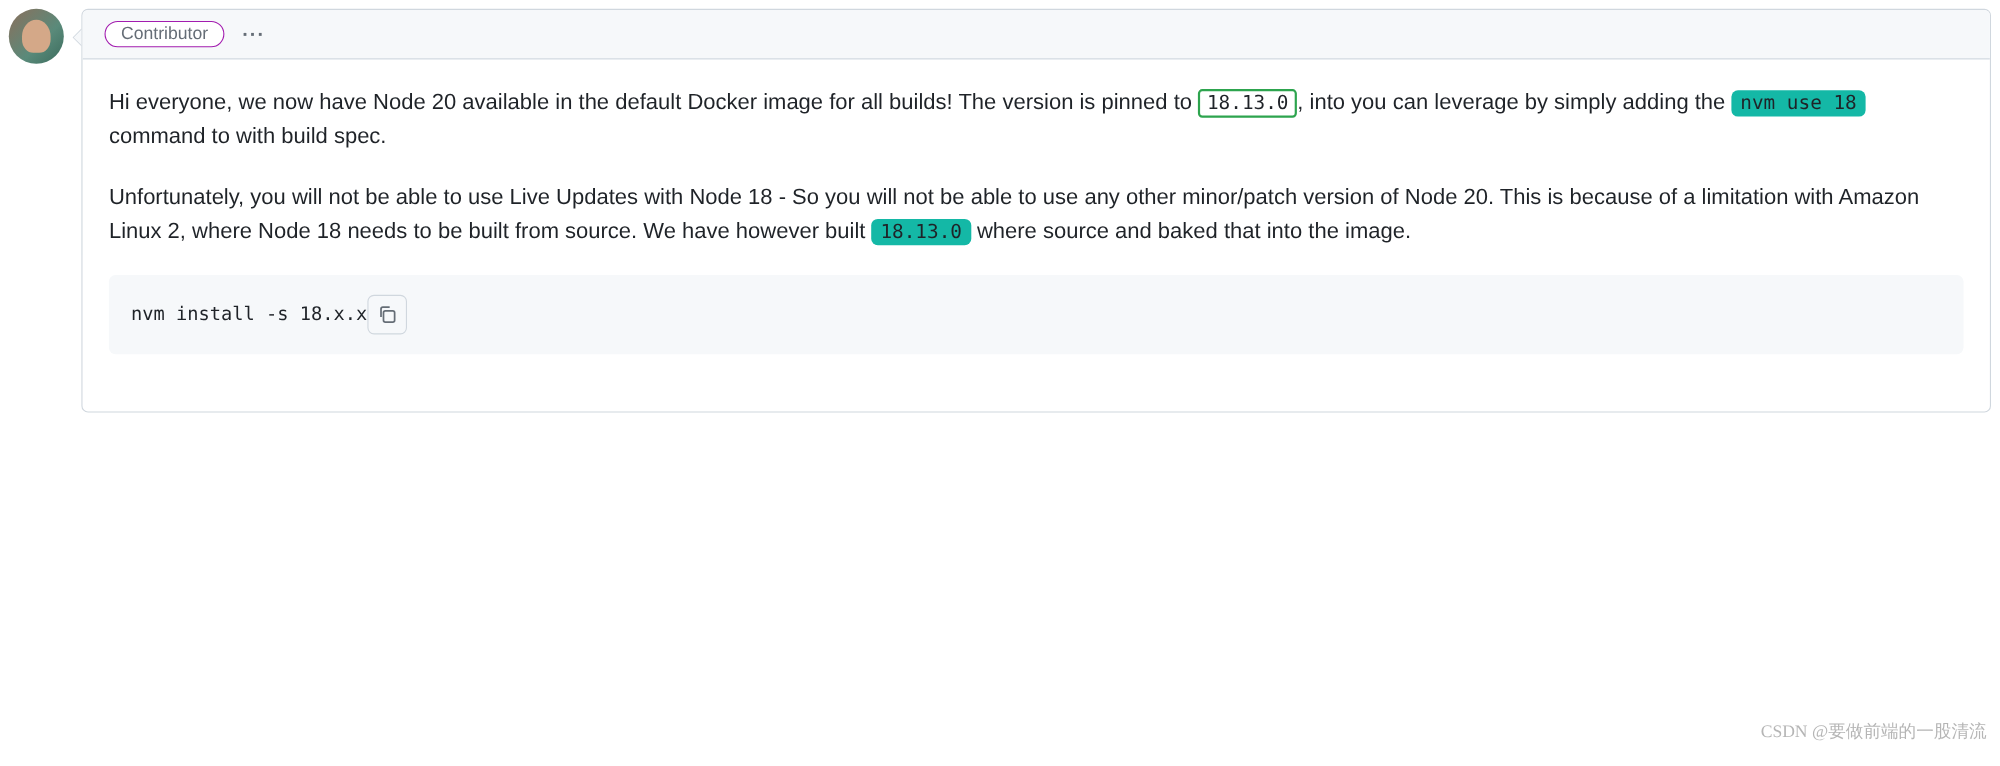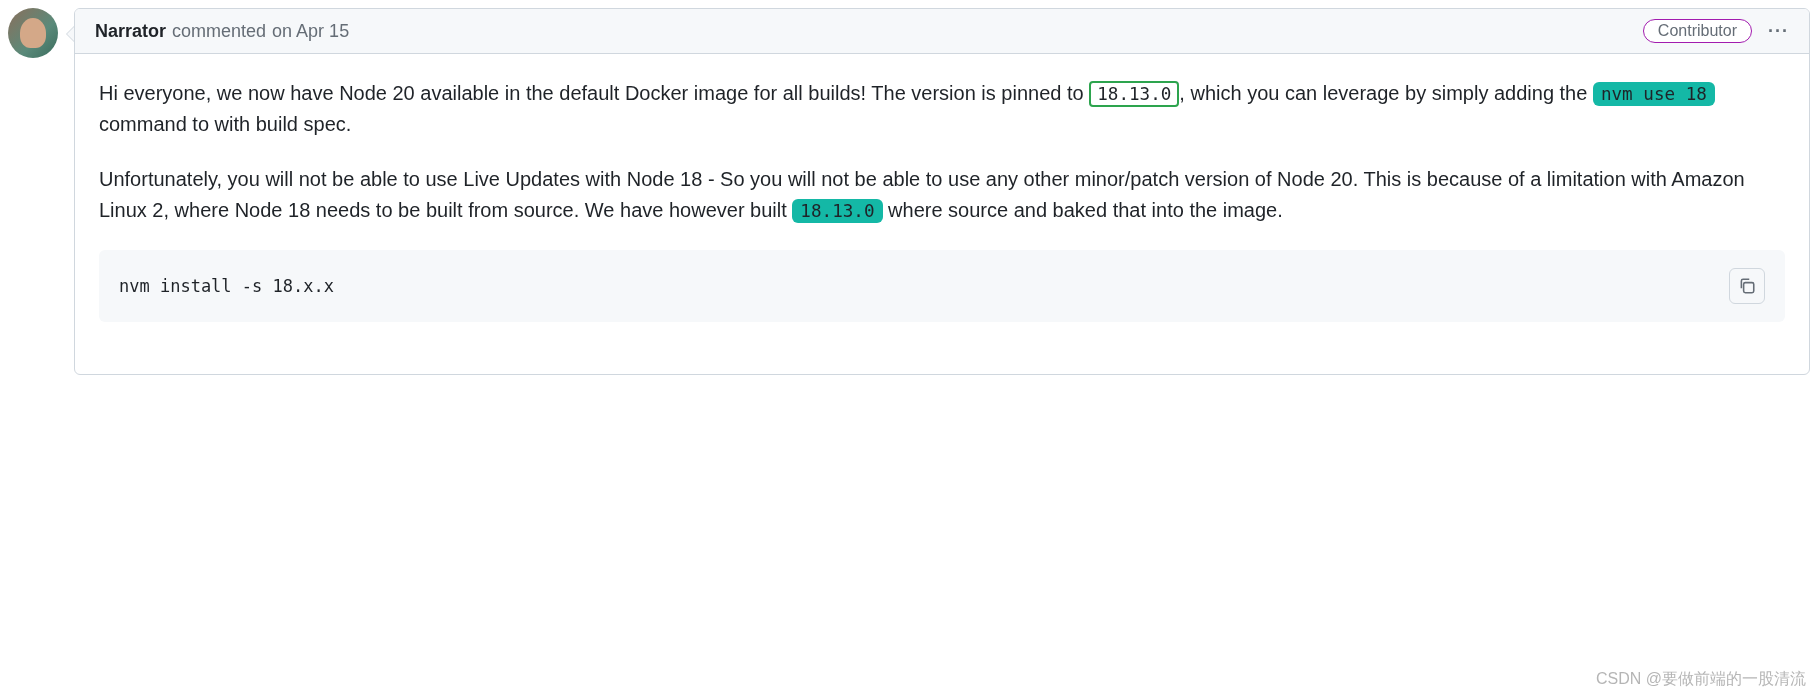--- a/index.html
+++ b/index.html
@@ -137,73 +137,67 @@
     }
     .code-block {
       background: #f6f8fa;
       border-radius: 6px;
       padding: 18px 20px;
       font-family: ui-monospace, SFMono-Regular, "SF Mono", Menlo, Consolas, monospace;
       font-size: 17px;
       margin-bottom: 24px;
       position: relative;
       display: flex;
-      justify-content: space-between;
       align-items: center;
     }
     .copy-btn {
       border: 1px solid #d0d7de;
       border-radius: 6px;
       width: 36px;
       height: 36px;
       display: flex;
       align-items: center;
       justify-content: center;
       background: #f6f8fa;
       cursor: pointer;
       color: #656d76;
     }
     .copy-btn svg {
       width: 18px;
       height: 18px;
     }
     .watermark {
       position: fixed;
-      bottom: 6px;
+      bottom: 20px;
       right: 12px;
       font-size: 16px;
       color: rgba(120,120,120,0.55);
-      font-family: Liberation Sans, sans-serif;
+      font-family: Liberation Serif, serif;
     }
   </style>
 </head>
 <body>
 
 <div class="comment-wrapper">
   <div class="avatar"></div>
 
   <div class="comment-container">
     <div class="comment-arrow"></div>
     <div class="comment-box">
 
       <div class="comment-header">
-        <div class="header-left">
-          <a class="author">Narrator</a>
-          <span class="commented-text">commented</span>
-          <a class="commented-text">on Apr 15</a>
-        </div>
         <div class="header-right">
           <span class="badge">Contributor</span>
           <span class="kebab">···</span>
         </div>
       </div>
 
       <div class="comment-body">
         <p>
-          <span>Hi everyone, we now have Node 20 available in the default Docker image for all builds! The version is pinned to </span><code class="highlight">18.13.0</code><span>, which you can leverage by simply adding the </span><code class="inline">nvm use 18</code><span> command to with build spec.</span>
+          <span>Hi everyone, we now have Node 20 available in the default Docker image for all builds! The version is pinned to </span><code class="highlight">18.13.0</code><span>, into you can leverage by simply adding the </span><code class="inline">nvm use 18</code><span> command to with build spec.</span>
         </p>
         <p>
           <span>Unfortunately, you will not be able to use Live Updates with Node 18 - So you will not be able to use any other minor/patch version of Node 20. This is because of a limitation with Amazon Linux 2, where Node 18 needs to be built from source. We have however built </span><code class="inline">18.13.0</code><span> where source and baked that into the image.</span>
         </p>
         <div class="code-block">
           <span>nvm install -s 18.x.x</span>
           <div class="copy-btn">
             <svg viewBox="0 0 16 16" fill="none" stroke="currentColor" stroke-width="1.4">
               <rect x="5" y="5" width="9" height="9" rx="1.5"></rect>
               <path d="M3 10V3.5C3 2.67 3.67 2 4.5 2H10"></path>

